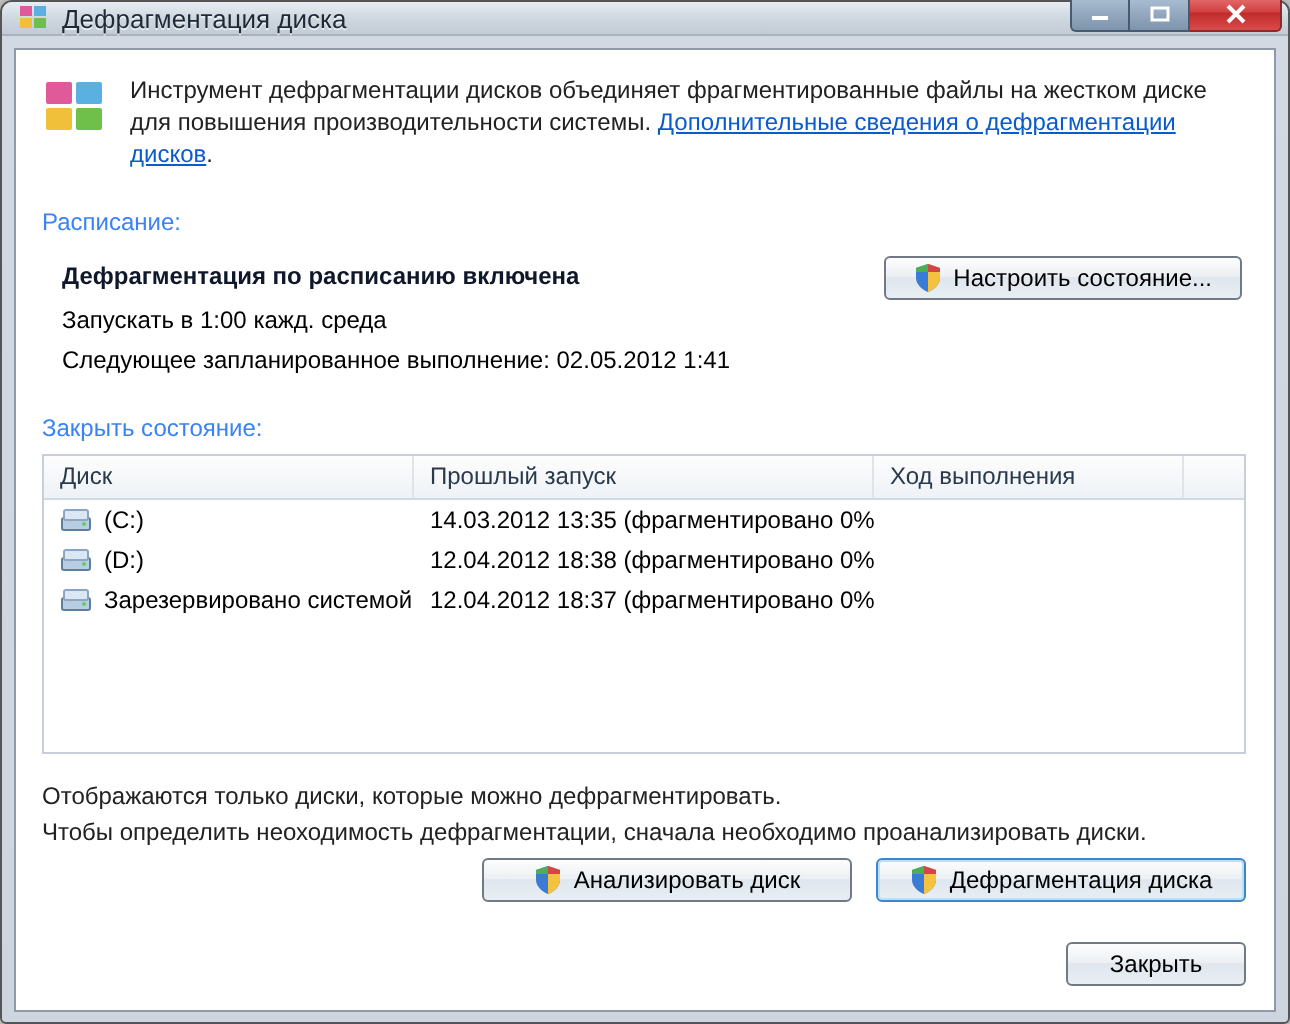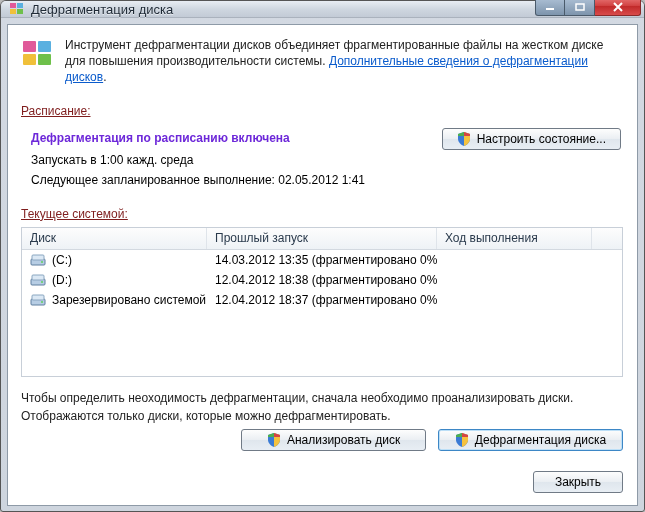--- a/index.html
+++ b/index.html
@@ -84,36 +84,35 @@
   .intro .big-icon {
     width: 34px; height: 34px; flex: 0 0 34px;
   }
   .intro .text {
     flex: 1;
     color: #222;
     line-height: 1.35;
   }
   .intro a { color: #0a5bcc; text-decoration: underline; cursor: pointer; }
   .section-label {
-    color: #7f1d1d;
+    color: #3b82f6;
     margin: 6px 0 6px 0;
-    text-decoration: underline;
   }
   .sched-box {
     display: flex;
     justify-content: space-between;
     align-items: flex-start;
     padding: 4px 2px 10px 10px;
   }
   .sched-info {
     line-height: 1.7;
   }
   .sched-info .title {
     font-weight: bold;
-    color: #6d28d9;
+    color: #0f172a;
     margin-bottom: 2px;
   }
   .btn {
     border: 1px solid #707a86;
     border-radius: 3px;
     background: linear-gradient(to bottom, #fdfdfd 0%, #ebeff3 48%, #dfe6ed 49%, #e8eef4 100%);
     padding: 3px 14px;
     font-family: inherit;
     font-size: 12px;
     color: #000;
@@ -250,21 +249,21 @@
             <path d="M7 0 L13 2 V7 C13 10 10 13 7 14 C4 13 1 10 1 7 V2 Z" fill="#3a7bd5"></path>
             <path d="M7 0 L13 2 V7 C13 10 10 13 7 14 V0 Z" fill="#f5c23e"></path>
             <path d="M7 0 L13 2 V4 L7 4 Z" fill="#d64545"></path>
             <path d="M7 0 L1 2 V4 L7 4 Z" fill="#4caf50"></path>
           </svg>
         </span>
         <span>Настроить состояние...</span>
       </button>
     </div>
 
-    <div class="section-label">Текущее системой:</div>
+    <div class="section-label">Закрыть состояние:</div>
 
     <div class="disk-table">
       <div class="disk-header">
         <div class="col c1">Диск</div>
         <div class="col c2">Прошлый запуск</div>
         <div class="col c3">Ход выполнения</div>
         <div class="col c4"></div>
       </div>
       <div class="disk-body">
         <div class="row">
@@ -306,22 +305,22 @@
             </span>
             <span>Зарезервировано системой</span>
           </div>
           <div class="cell c2">12.04.2012 18:37 (фрагментировано 0%)</div>
           <div class="cell c3"></div>
         </div>
       </div>
     </div>
 
     <div class="notes">
+      <div>Отображаются только диски, которые можно дефрагментировать.</div>
       <div>Чтобы определить неоходимость дефрагментации, сначала необходимо проанализировать диски.</div>
-      <div>Отображаются только диски, которые можно дефрагментировать.</div>
     </div>
 
     <div class="action-row">
       <button class="btn wide">
         <span class="shield">
           <svg viewBox="0 0 14 14" width="14" height="14">
             <path d="M7 0 L13 2 V7 C13 10 10 13 7 14 C4 13 1 10 1 7 V2 Z" fill="#3a7bd5"></path>
             <path d="M7 0 L13 2 V7 C13 10 10 13 7 14 V0 Z" fill="#f5c23e"></path>
             <path d="M7 0 L13 2 V4 L7 4 Z" fill="#d64545"></path>
             <path d="M7 0 L1 2 V4 L7 4 Z" fill="#4caf50"></path>

